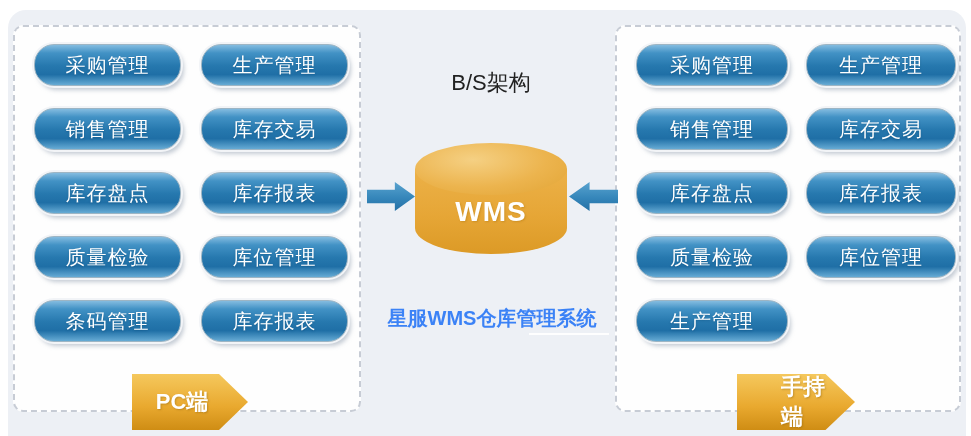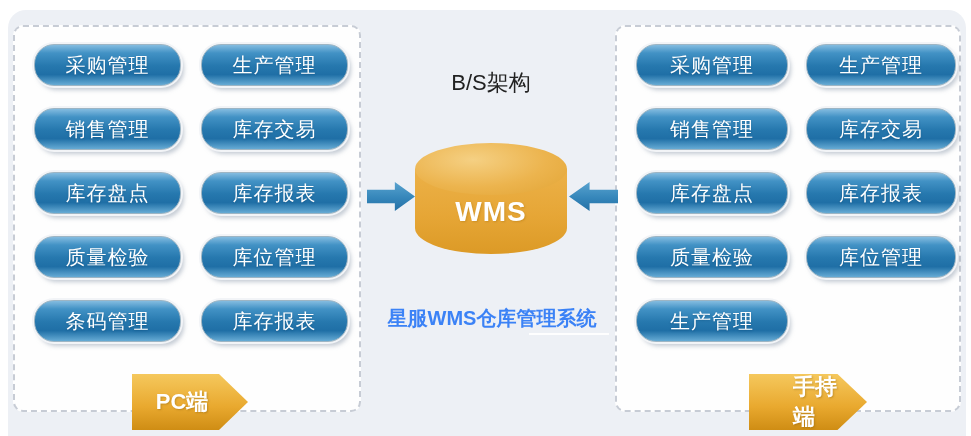--- a/index.html
+++ b/index.html
@@ -35,21 +35,21 @@
   }
   .pennant {
     position:absolute; top:347px; height:56px; box-sizing:border-box;
     display:flex; align-items:center; justify-content:center; padding-right:16px;
     color:#fff; font-weight:bold; font-size:22px;
     clip-path:polygon(0 0,75% 0,100% 50%,75% 100%,0 100%);
     background:linear-gradient(180deg,#f5c85d 0%,#e9a92f 58%,#cf8d14 100%);
     text-shadow:1px 1px 2px rgba(120,80,0,.35);
   }
   .pennant.pc       { left:117px; width:116px; }
-  .pennant.handheld { left:132px; width:118px;padding-left:44px; }
+  .pennant.handheld { left:120px; width:118px;padding-left:44px; }
   .bs-label {
     position:absolute; left:405px; top:68px; width:172px;
     text-align:center; font-size:22px; color:#222;
   }
   .cyl-top {
     position:absolute; left:415px; top:143px; width:152px; height:52px;
     border-radius:50%;
     background:radial-gradient(ellipse at 38% 32%, #f5d083 0%, #ecb44e 55%, #e2a434 100%);
   }
   .cyl-body {

